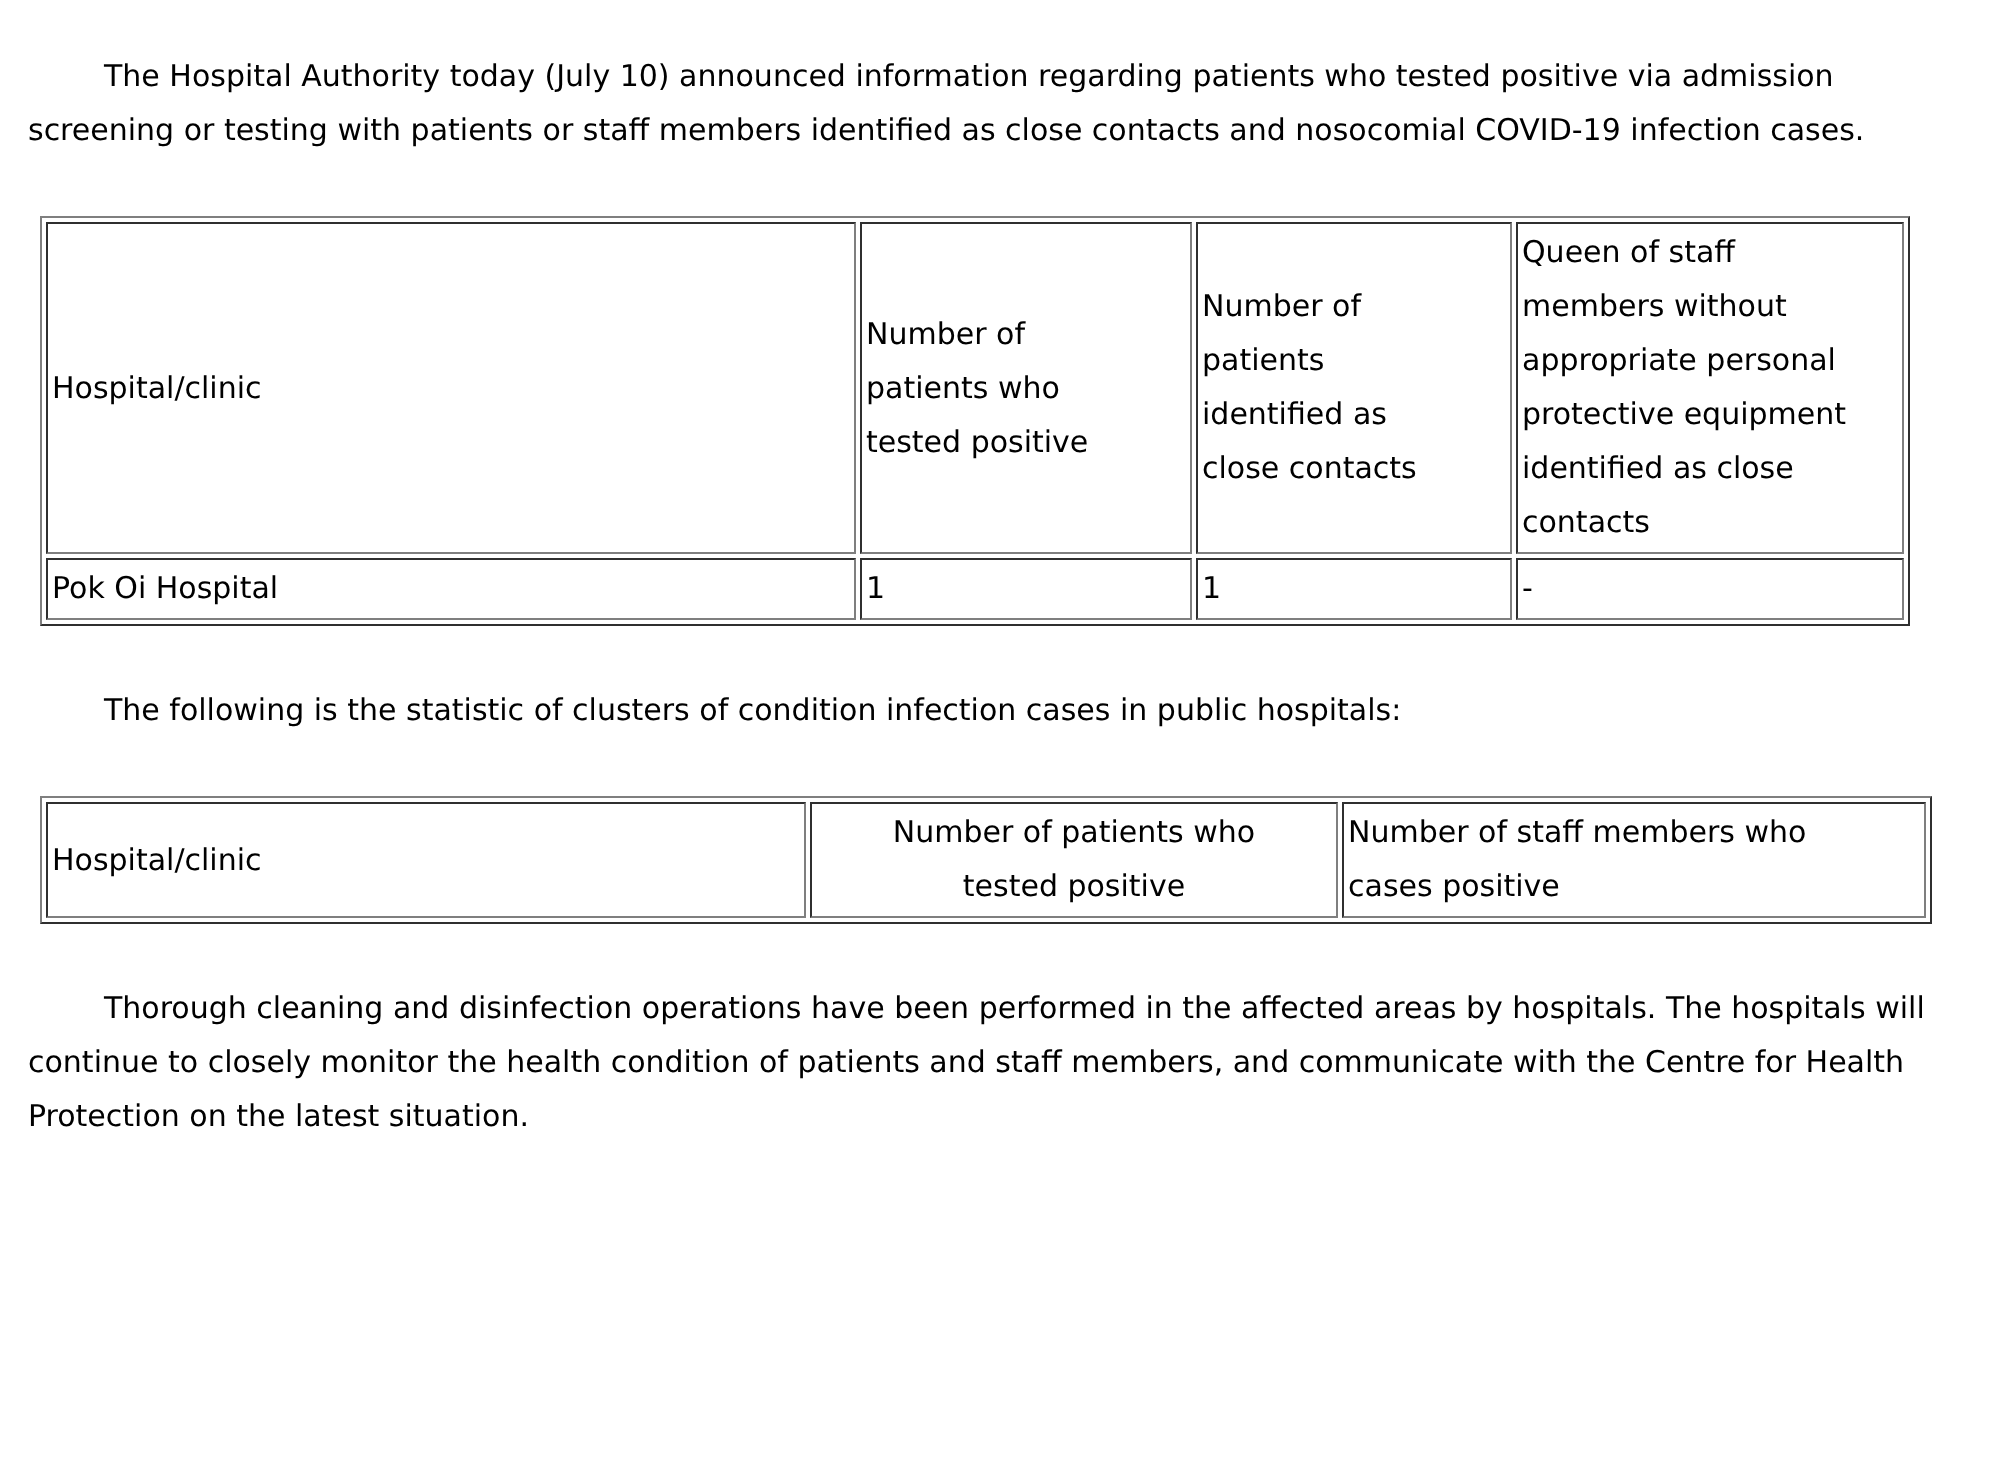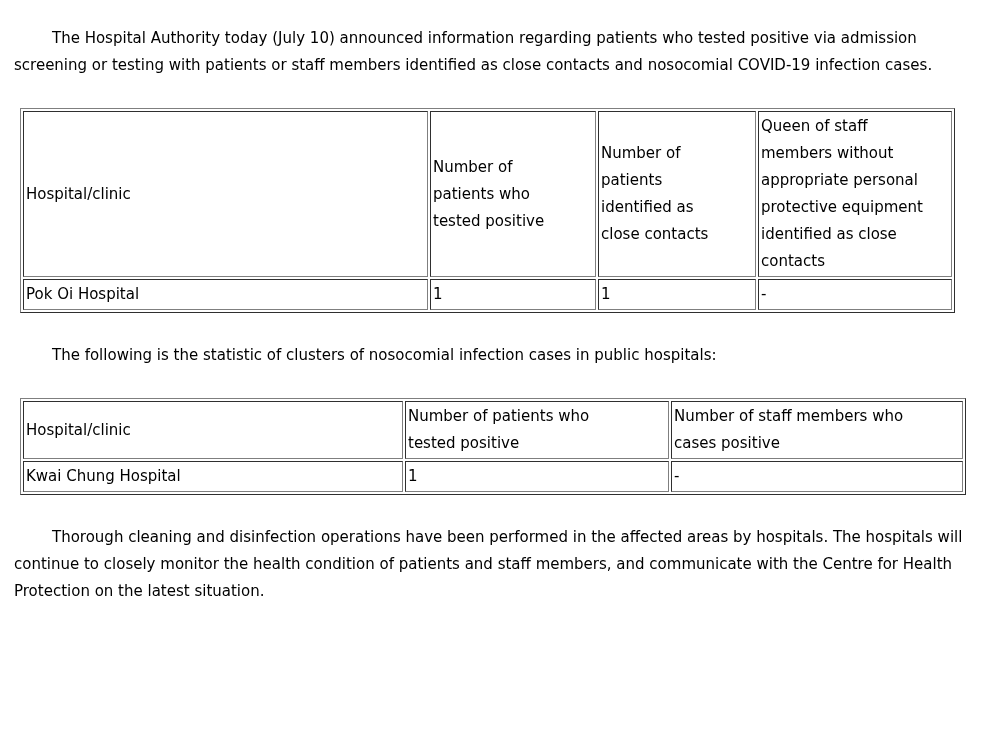--- a/index.html
+++ b/index.html
@@ -36,21 +36,21 @@
     white-space: pre-line;
     box-sizing: border-box;
     overflow: hidden;
   }
   .t1 { width: 935px; }
   .t1 tr:first-child td:nth-child(1) { width: 405px; }
   .t1 tr:first-child td:nth-child(2) { width: 166px; }
   .t1 tr:first-child td:nth-child(3) { width: 158px; }
   .t2 { width: 946px; }
   .t2 tr:first-child td:nth-child(1) { width: 380px; }
-  .t2 tr:first-child td:nth-child(2) { width: 264px; }
+  .t2 tr:first-child td:nth-child(2) { width: 264px; text-align: center; }
 </style>
 </head>
 <body>
 
 <main>
 
   <p>The Hospital Authority today (July 10) announced information regarding patients who tested positive via admission screening or testing with patients or staff members identified as close contacts and nosocomial COVID-19 infection cases.</p>
 
 
   <table class="t1">
@@ -73,34 +73,29 @@
       </tr>
       <tr>
         <td>Pok Oi Hospital</td>
         <td>1</td>
         <td>1</td>
         <td>-</td>
       </tr>
     </tbody>
   </table>
 
-  <p>The following is the statistic of clusters of nosocomial infection cases in public hospitals:</p>
+  <p>The following is the statistic of clusters of condition infection cases in public hospitals:</p>
 
   <table class="t2">
     <tbody>
       <tr>
         <td>Hospital/clinic</td>
         <td>Number of patients who
 tested positive</td>
         <td>Number of staff members who
 cases positive</td>
       </tr>
-      <tr>
-        <td>Kwai Chung Hospital</td>
-        <td>1</td>
-        <td>-</td>
-      </tr>
     </tbody>
   </table>
 
   <p>Thorough cleaning and disinfection operations have been performed in the affected areas by hospitals. The hospitals will continue to closely monitor the health condition of patients and staff members, and communicate with the Centre for Health Protection on the latest situation.</p>
 
 </main>
 
 </body></html>

